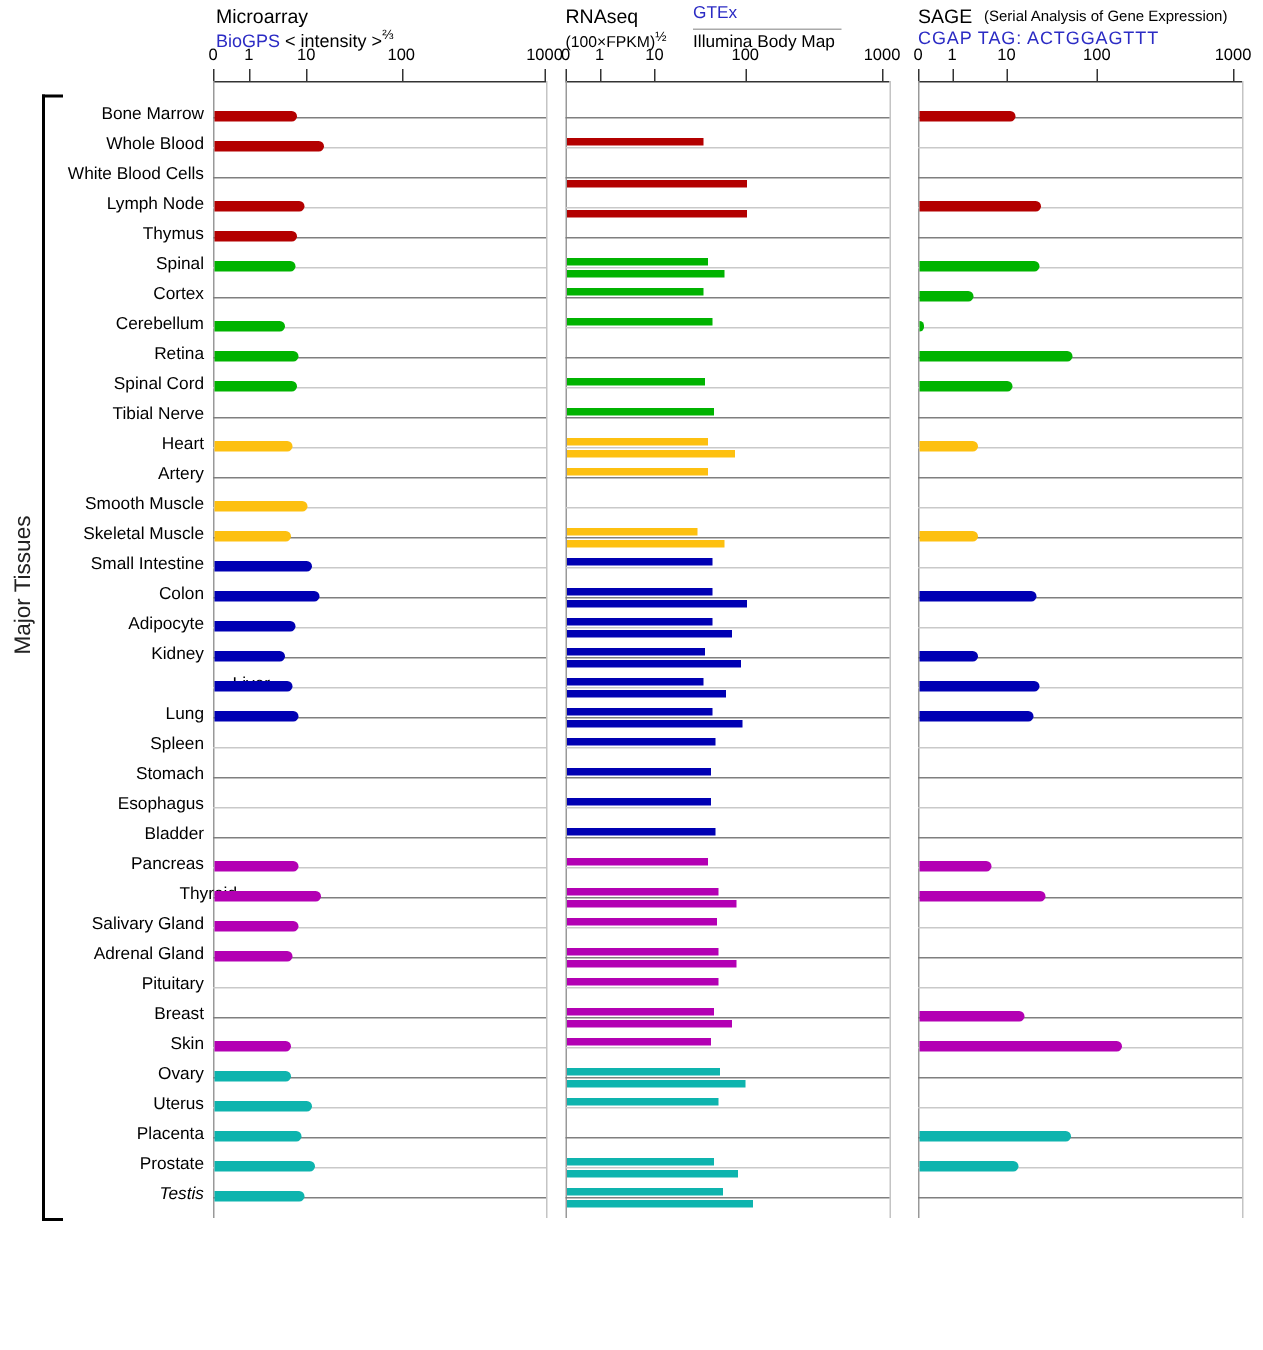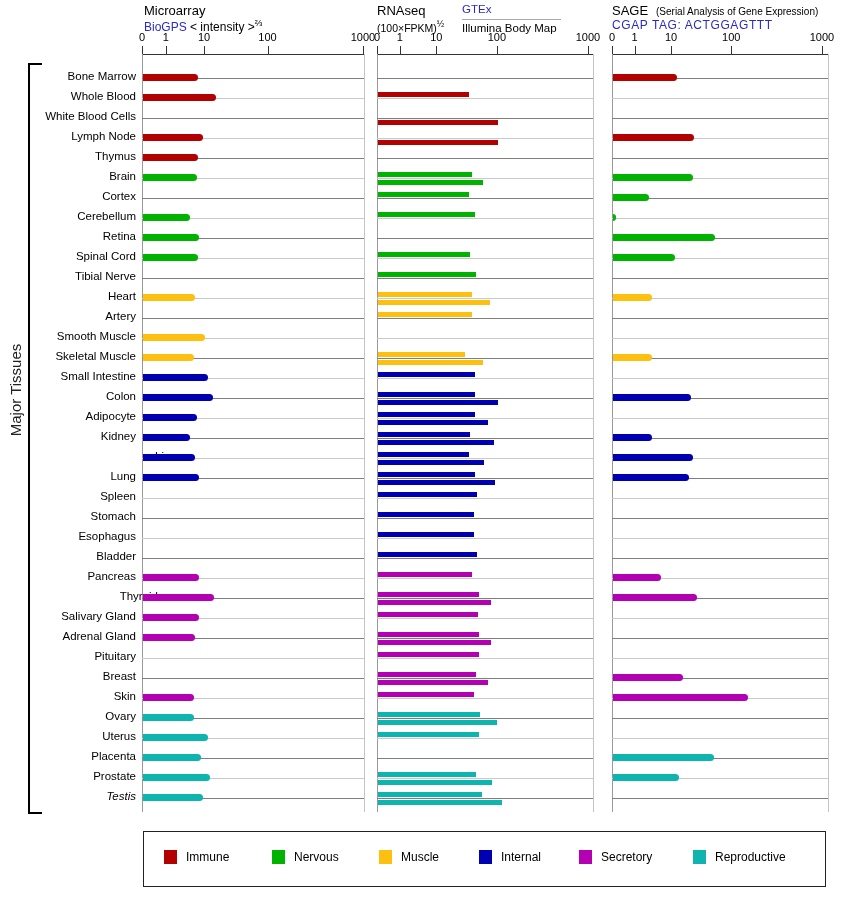--- a/index.html
+++ b/index.html
@@ -109,21 +109,21 @@
       <div class="abs" style="left: 377px; top: 138px; width: 216px; height: 1px; background: rgb(201, 201, 201);"></div>
       <div class="abs" style="left: 612px; top: 138px; width: 216px; height: 1px; background: rgb(201, 201, 201);"></div>
       <div class="abs" style="left: 143px; top: 134px; width: 60.3516px; height: 7px; background: rgb(179, 0, 0); border-radius: 0px 4px 4px 0px;"></div>
       <div class="abs" style="left: 613px; top: 134px; width: 80.8113px; height: 7px; background: rgb(179, 0, 0); border-radius: 0px 4px 4px 0px;"></div>
       <div class="abs" style="left: 378px; top: 140px; width: 119.848px; height: 5px; background: rgb(179, 0, 0);"></div>
       <div class="abs tlabel" style="left: 0px; top: 150px; width: 136px;">Thymus</div>
       <div class="abs" style="left: 142px; top: 158px; width: 222px; height: 1px; background: rgb(127, 127, 127);"></div>
       <div class="abs" style="left: 377px; top: 158px; width: 216px; height: 1px; background: rgb(127, 127, 127);"></div>
       <div class="abs" style="left: 612px; top: 158px; width: 216px; height: 1px; background: rgb(127, 127, 127);"></div>
       <div class="abs" style="left: 143px; top: 154px; width: 54.9481px; height: 7px; background: rgb(179, 0, 0); border-radius: 0px 4px 4px 0px;"></div>
-      <div class="abs tlabel" style="left: 0px; top: 170px; width: 136px;">Brain</div>
+      <div class="abs tlabel" style="left: 0px; top: 170px; width: 136px;">Spinal</div>
       <div class="abs" style="left: 142px; top: 178px; width: 222px; height: 1px; background: rgb(201, 201, 201);"></div>
       <div class="abs" style="left: 377px; top: 178px; width: 216px; height: 1px; background: rgb(201, 201, 201);"></div>
       <div class="abs" style="left: 612px; top: 178px; width: 216px; height: 1px; background: rgb(201, 201, 201);"></div>
       <div class="abs" style="left: 143px; top: 174px; width: 53.6191px; height: 7px; background: rgb(0, 179, 0); border-radius: 0px 4px 4px 0px;"></div>
       <div class="abs" style="left: 613px; top: 174px; width: 79.6478px; height: 7px; background: rgb(0, 179, 0); border-radius: 0px 4px 4px 0px;"></div>
       <div class="abs" style="left: 378px; top: 172px; width: 94.401px; height: 5px; background: rgb(0, 179, 0);"></div>
       <div class="abs" style="left: 378px; top: 180px; width: 104.599px; height: 5px; background: rgb(0, 179, 0);"></div>
       <div class="abs tlabel" style="left: 0px; top: 190px; width: 136px;">Cortex</div>
       <div class="abs" style="left: 142px; top: 198px; width: 222px; height: 1px; background: rgb(127, 127, 127);"></div>
       <div class="abs" style="left: 377px; top: 198px; width: 216px; height: 1px; background: rgb(127, 127, 127);"></div>
@@ -322,27 +322,13 @@
       <div class="abs" style="left: 378px; top: 780px; width: 113.979px; height: 5px; background: rgb(14, 180, 174);"></div>
       <div class="abs tlabel" style="left: 0px; top: 790px; width: 136px; font-style: italic;">Testis</div>
       <div class="abs" style="left: 142px; top: 798px; width: 222px; height: 1px; background: rgb(127, 127, 127);"></div>
       <div class="abs" style="left: 377px; top: 798px; width: 216px; height: 1px; background: rgb(127, 127, 127);"></div>
       <div class="abs" style="left: 612px; top: 798px; width: 216px; height: 1px; background: rgb(127, 127, 127);"></div>
       <div class="abs" style="left: 143px; top: 794px; width: 60.3516px; height: 7px; background: rgb(14, 180, 174); border-radius: 0px 4px 4px 0px;"></div>
       <div class="abs" style="left: 378px; top: 792px; width: 103.643px; height: 5px; background: rgb(14, 180, 174);"></div>
       <div class="abs" style="left: 378px; top: 800px; width: 123.621px; height: 5px; background: rgb(14, 180, 174);"></div>
     </div>
 
-  <div class="abs legendbox" style="left:143px;top:831px;width:681px;height:54px" id="legend-box">
-      <div class="abs" style="left: 20px; top: 18px; width: 13px; height: 14px; background: rgb(179, 0, 0);"></div>
-      <div class="abs legendlab" style="left: 42px; top: 18px;">Immune</div>
-      <div class="abs" style="left: 128px; top: 18px; width: 13px; height: 14px; background: rgb(0, 179, 0);"></div>
-      <div class="abs legendlab" style="left: 150px; top: 18px;">Nervous</div>
-      <div class="abs" style="left: 235px; top: 18px; width: 13px; height: 14px; background: rgb(253, 192, 16);"></div>
-      <div class="abs legendlab" style="left: 257px; top: 18px;">Muscle</div>
-      <div class="abs" style="left: 335px; top: 18px; width: 13px; height: 14px; background: rgb(0, 0, 179);"></div>
-      <div class="abs legendlab" style="left: 357px; top: 18px;">Internal</div>
-      <div class="abs" style="left: 435px; top: 18px; width: 13px; height: 14px; background: rgb(179, 0, 179);"></div>
-      <div class="abs legendlab" style="left: 457px; top: 18px;">Secretory</div>
-      <div class="abs" style="left: 549px; top: 18px; width: 13px; height: 14px; background: rgb(14, 180, 174);"></div>
-      <div class="abs legendlab" style="left: 571px; top: 18px;">Reproductive</div>
-    </div>
 </div>
 
 </body></html>

